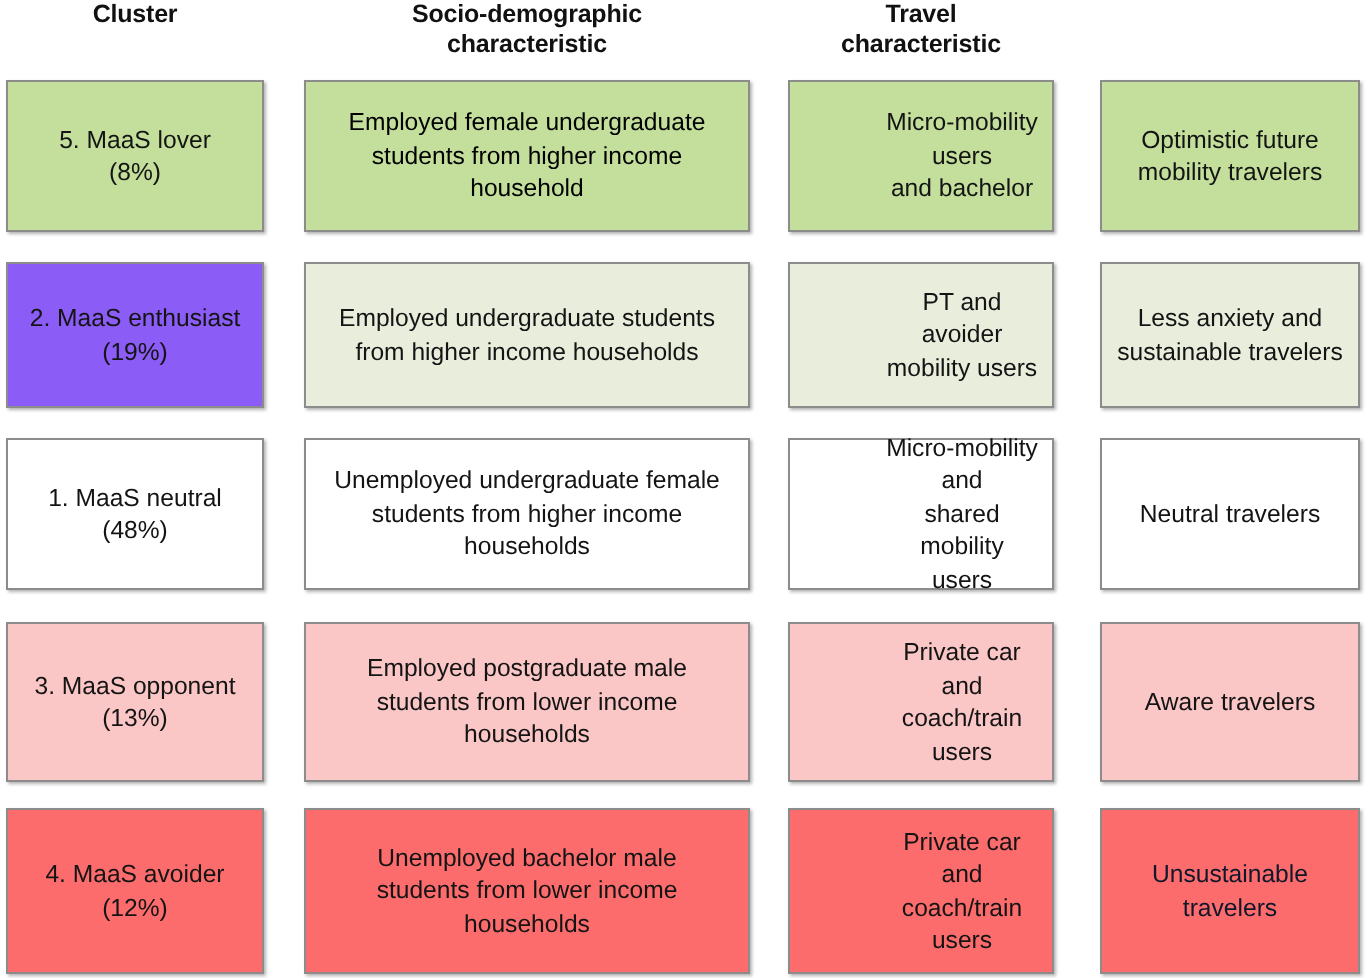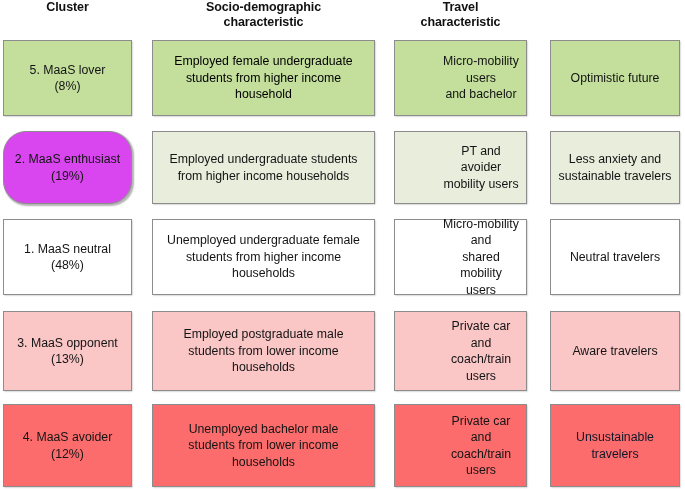--- a/index.html
+++ b/index.html
@@ -129,26 +129,27 @@
       </div>
     <div class="cell c3" style="background-color: rgb(195, 223, 155); border-color: rgb(140, 140, 140); color: rgb(20, 20, 20);">
         <div>
           <span class="ln">Micro-mobility users</span>
           <span class="ln">and bachelor</span>
         </div>
       </div>
     <div class="cell c4" style="background-color: rgb(195, 223, 155); border-color: rgb(140, 140, 140); color: rgb(20, 20, 20);">
         <div>
           <span class="ln">Optimistic future</span>
+          <span class="ln">mobility travelers</span>
         </div>
       </div>
   </div>
 
   <div class="grid-row r2">
-    <div class="cell c1" style="background-color: #d946ef; border-color: rgb(140, 140, 140); color: rgb(20, 20, 20); border-radius: 23px;">
+    <div class="cell c1" style="background-color: #8b5cf6; border-color: rgb(140, 140, 140); color: rgb(20, 20, 20);">
         <div>
           <span class="ln">2. MaaS enthusiast</span>
           <span class="ln">(19%)</span>
         </div>
       </div>
     <div class="cell c2" style="background-color: rgb(233, 237, 220); border-color: rgb(140, 140, 140); color: rgb(20, 20, 20);">
         <div>
           <span class="ln">Employed undergraduate students</span>
           <span class="ln">from higher income households</span>
         </div>

